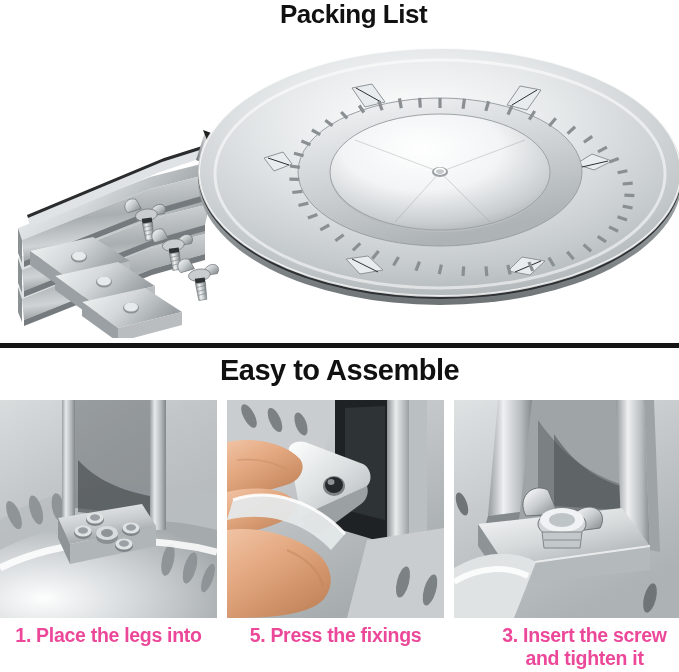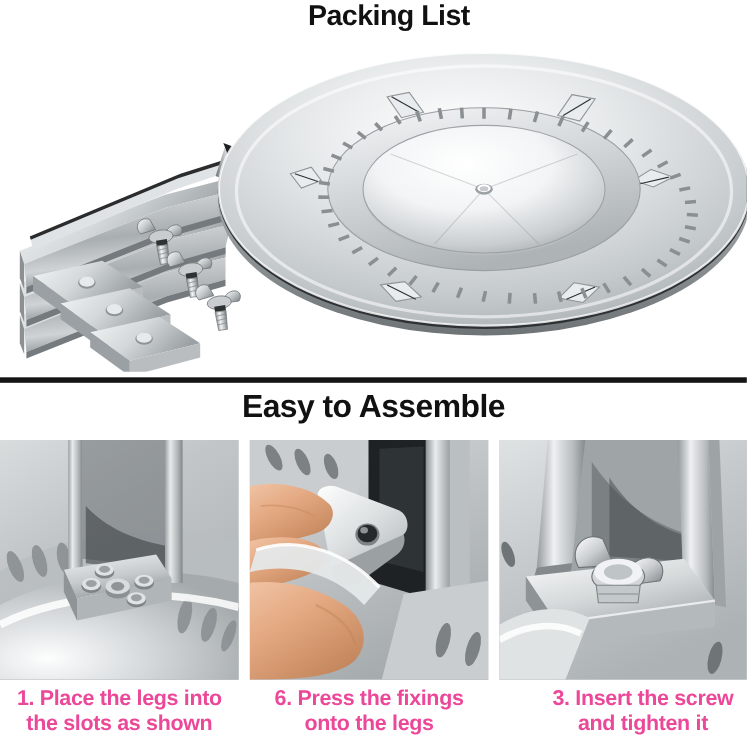--- a/index.html
+++ b/index.html
@@ -565,24 +565,22 @@
         <ellipse cx="108" cy="120" rx="22" ry="12" fill="#f0f2f3"></ellipse>
         <ellipse cx="108" cy="120" rx="13" ry="7" fill="#bfc4c6"></ellipse>
         <path d="M88,132 L128,132 L126,148 L90,148 Z" fill="#c3c8ca" stroke="#808588" stroke-width="1"></path>
         <path d="M90,140 L126,140" stroke="#9aa0a3" stroke-width="1.4"></path>
       </g>
     </svg>
   </div>
 
   <div class="caption" id="caption-1">
     <span>1. Place the legs into</span>
-    <span class="l2">the slots as shown</span>
   </div>
   <div class="caption" id="caption-2">
-    <span>6. Press the fixings</span>
-    <span class="l2">onto the legs</span>
+    <span>5. Press the fixings</span>
   </div>
   <div class="caption" id="caption-3">
     <span>3. Insert the screw</span>
     <span class="l2">and tighten it</span>
   </div>
 
 </div>
 
 </body></html>

